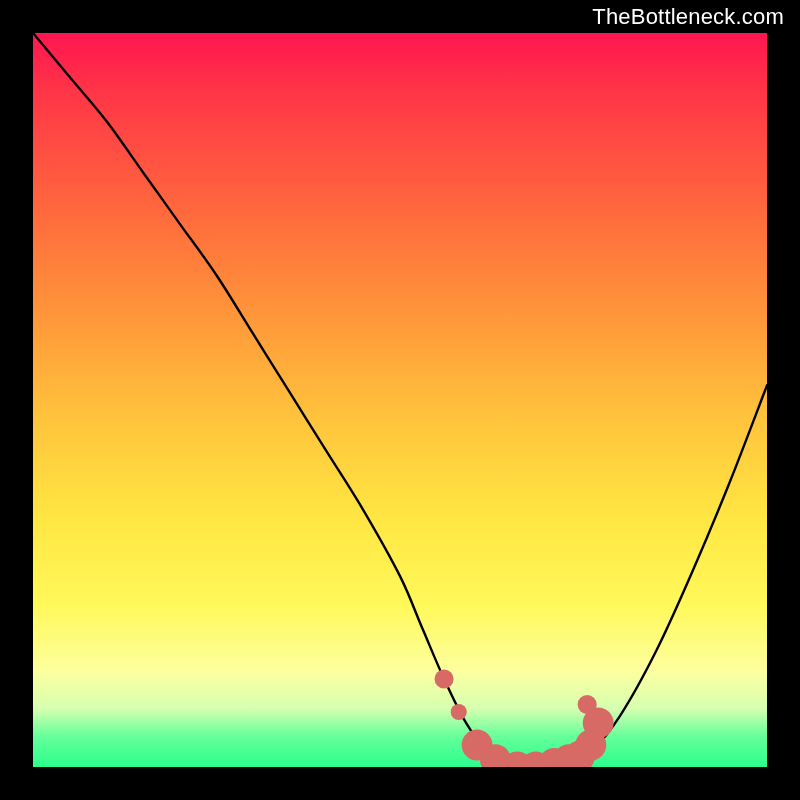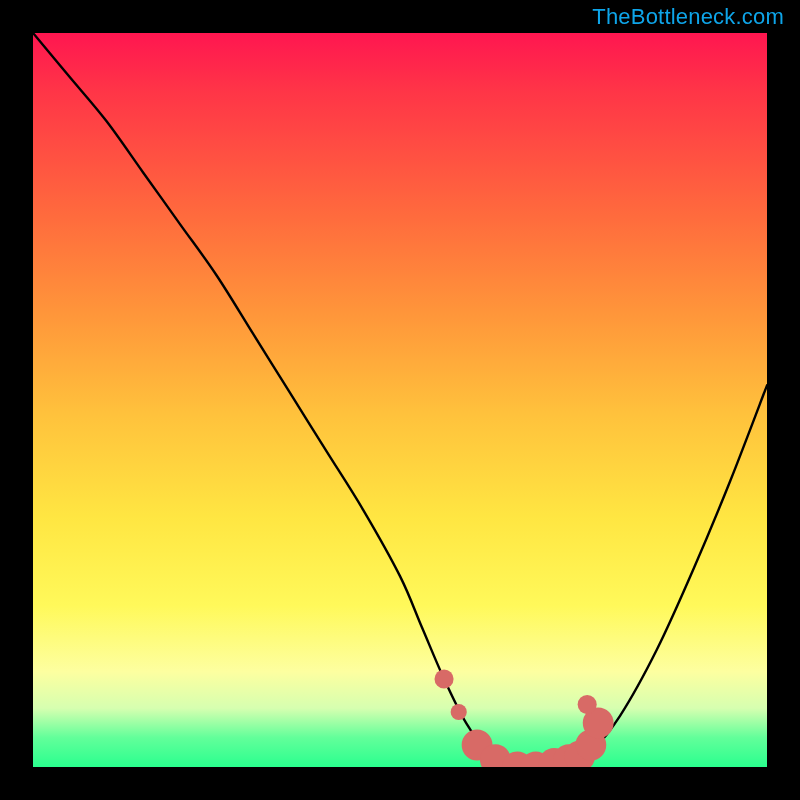--- a/index.html
+++ b/index.html
@@ -50,21 +50,21 @@
     position: absolute;
     left: 0;
     top: 0;
     width: 100%;
     height: 100%;
   }
   .attribution {
     position: absolute;
     top: 4px;
     right: 16px;
-    color: #0ea5e9;
+    color: #ffffff;
     font-size: 22px;
     font-weight: 500;
     letter-spacing: 0.2px;
   }
 </style>
 </head>
 <body>
 
 <div class="stage">
 

